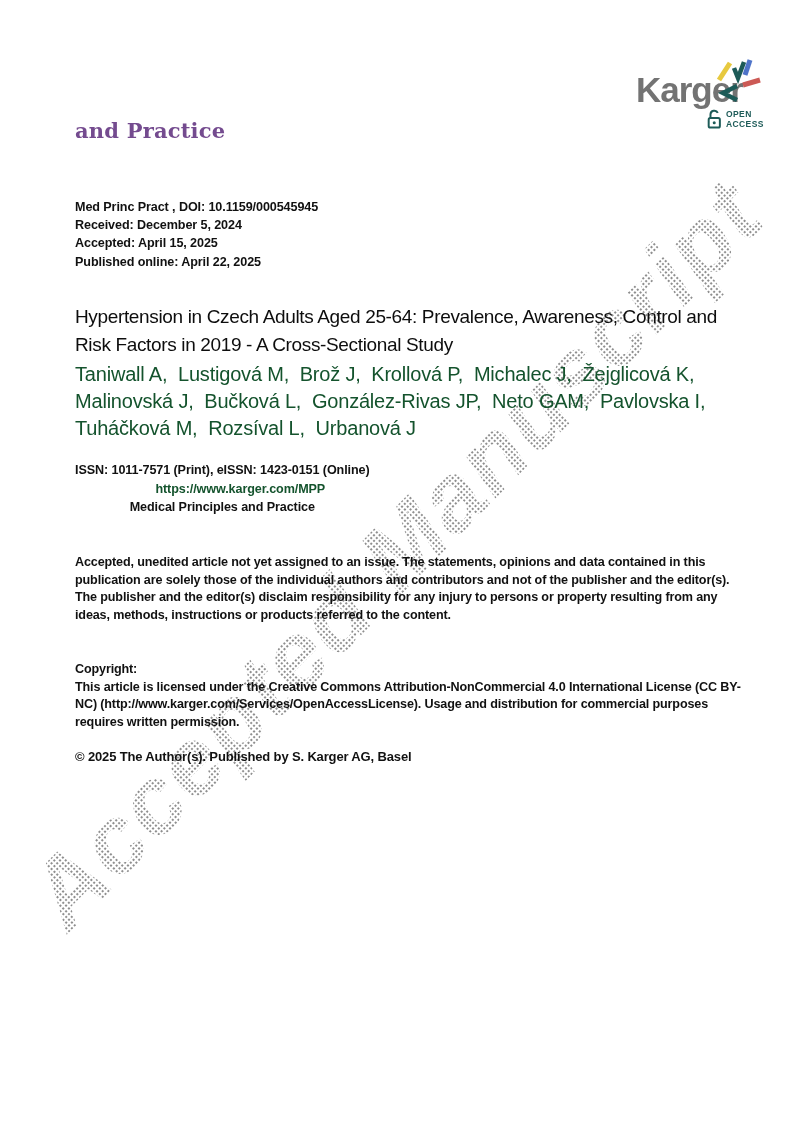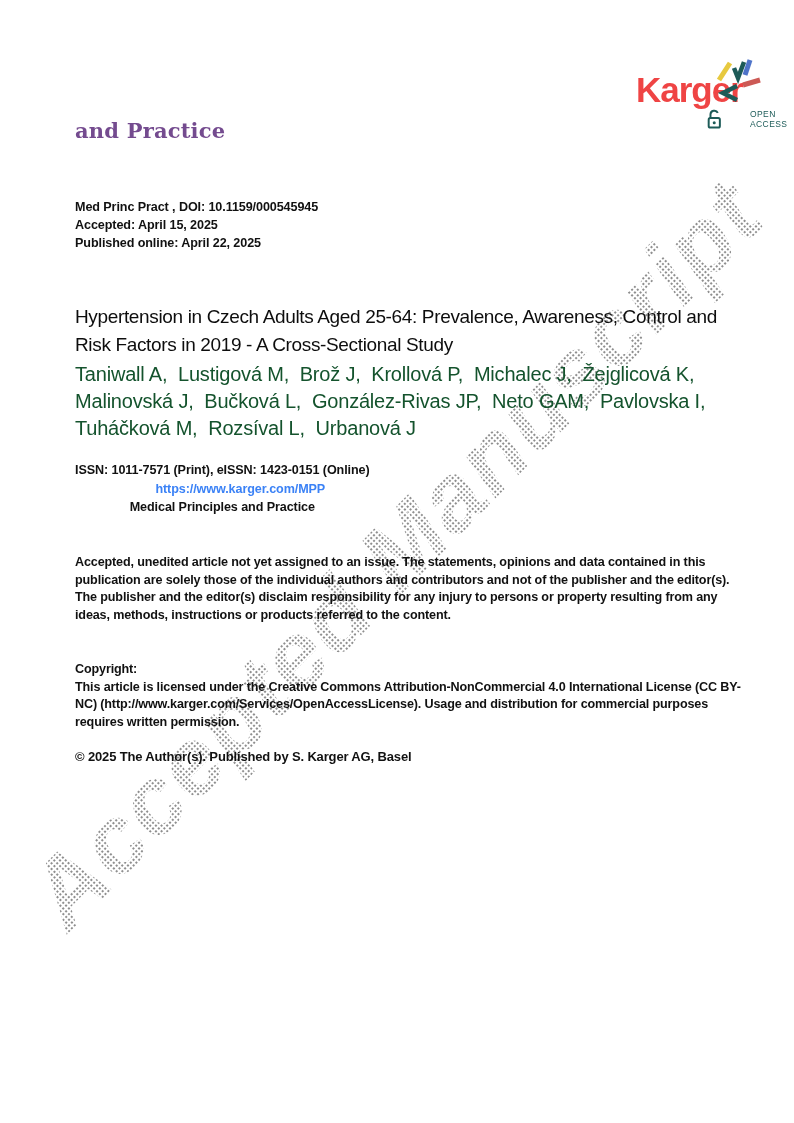--- a/index.html
+++ b/index.html
@@ -45,30 +45,30 @@
     }
   }
 
   .content { position: relative; z-index: 1; }
 
   
   .logo { position: absolute; left: 630px; top: 60px; width: 140px; height: 80px; }
   .brand {
     position: absolute; left: 6px; top: 10px;
     font-size: 35px; font-weight: bold; letter-spacing: -1px;
-    color: #ef4444;
+    color: #737373;
   }
   .spark { position: absolute; left: 80px; top: -4px; }
   .oa-badge {
     position: absolute; left: 76px; top: 48px;
     display: flex; align-items: center; gap: 3px;
   }
   .oa-text {
-    color: #1d5b58; font-weight: normal; font-size: 8.5px;
-    line-height: 1.18; letter-spacing: 0.4px; margin-left: 24px;
+    color: #1d5b58; font-weight: bold; font-size: 8.5px;
+    line-height: 1.18; letter-spacing: 0.4px;
   }
 
   
   .journal-title {
     position: absolute; left: 75px; top: 120px;
     font-family: "DejaVu Serif", serif;
     font-weight: bold;
     font-size: 21px;
     line-height: 22.5px;
     color: #744b8f;
@@ -97,21 +97,21 @@
     color: #14532d;
   }
 
   
   .journal-info {
     position: absolute; left: 75px; top: 461px;
     font-size: 12.6px; font-weight: bold; line-height: 18.6px;
     letter-spacing: -0.1px;
     text-align: center;
   }
-  .journal-info .url { color: #3b82f6; text-decoration: none; padding-left: 36px; }
+  .journal-info .url { color: #14532d; text-decoration: none; padding-left: 36px; }
 
   
   .disclaimer {
     position: absolute; left: 75px; top: 554px; width: 672px;
     font-size: 12.6px; font-weight: bold; line-height: 17.7px;
     letter-spacing: -0.15px;
   }
   .copyright {
     position: absolute; left: 75px; top: 661px; width: 672px;
     font-size: 12.6px; font-weight: bold; line-height: 17.7px;
@@ -155,20 +155,21 @@
         </div>
       </div>
     </div>
 
     <div class="journal-title">
       <div>and Practice</div>
     </div>
 
     <div class="meta">
       <div>Med Princ Pract , DOI: 10.1159/000545945</div>
+      <div>Received: December 5, 2024</div>
       <div>Accepted: April 15, 2025</div>
       <div>Published online: April 22, 2025</div>
     </div>
 
     <h1 class="article-title">Hypertension in Czech Adults Aged 25-64: Prevalence, Awareness, Control and Risk Factors in 2019 - A Cross-Sectional Study</h1>
 
     <div class="authors">Taniwall A,  Lustigová M,  Brož J,  Krollová P,  Michalec J,  Žejglicová K,  Malinovská J,  Bučková L,  González-Rivas JP,  Neto GAM,  Pavlovska I,  Tuháčková M,  Rozsíval L,  Urbanová J</div>
 
     <div class="journal-info">
       <div>ISSN: 1011-7571 (Print), eISSN: 1423-0151 (Online)</div>

